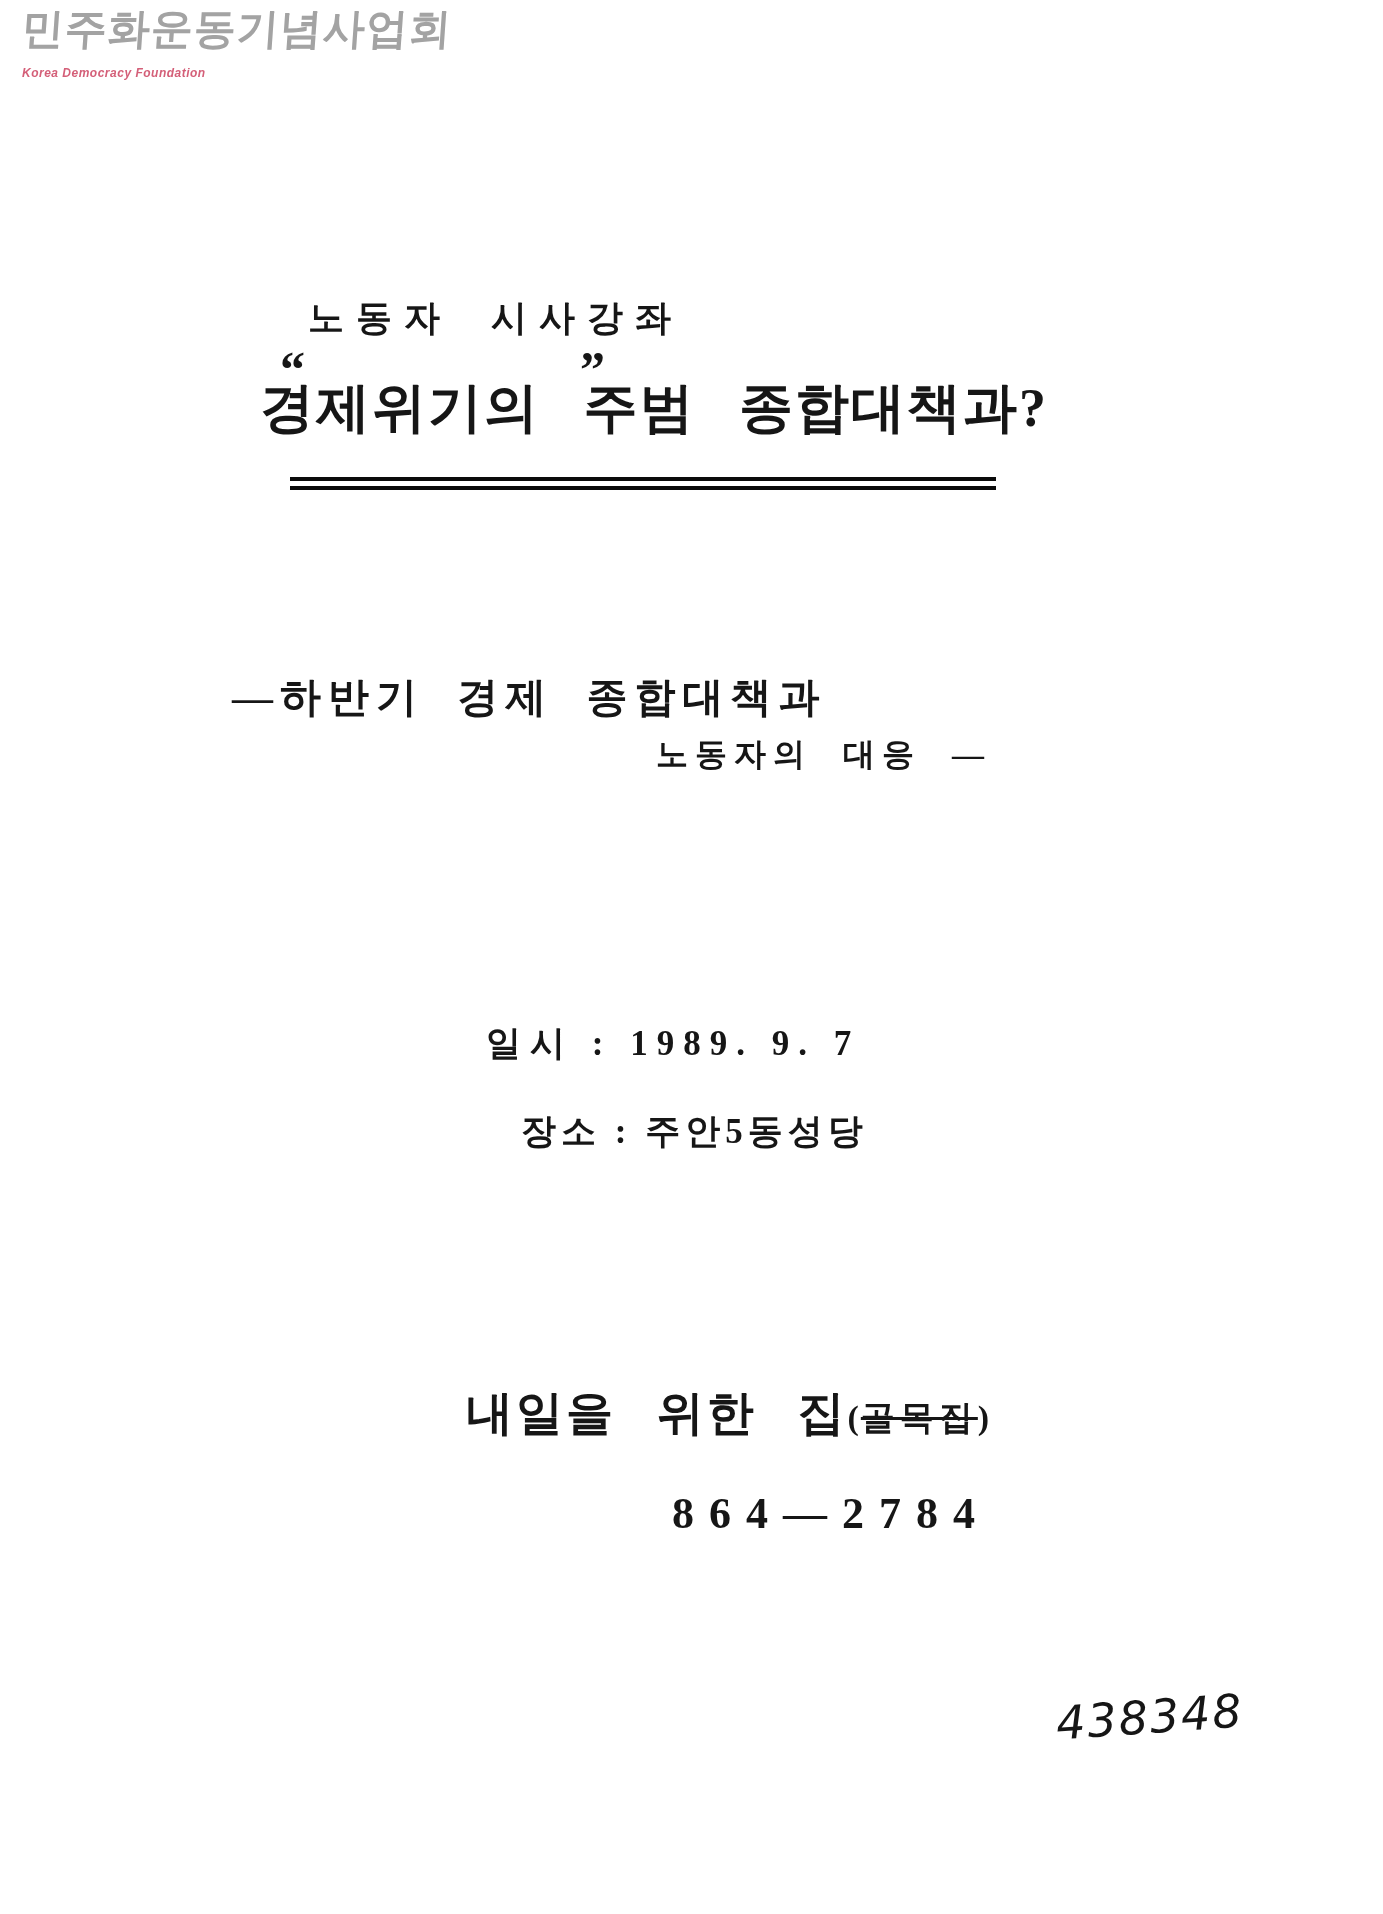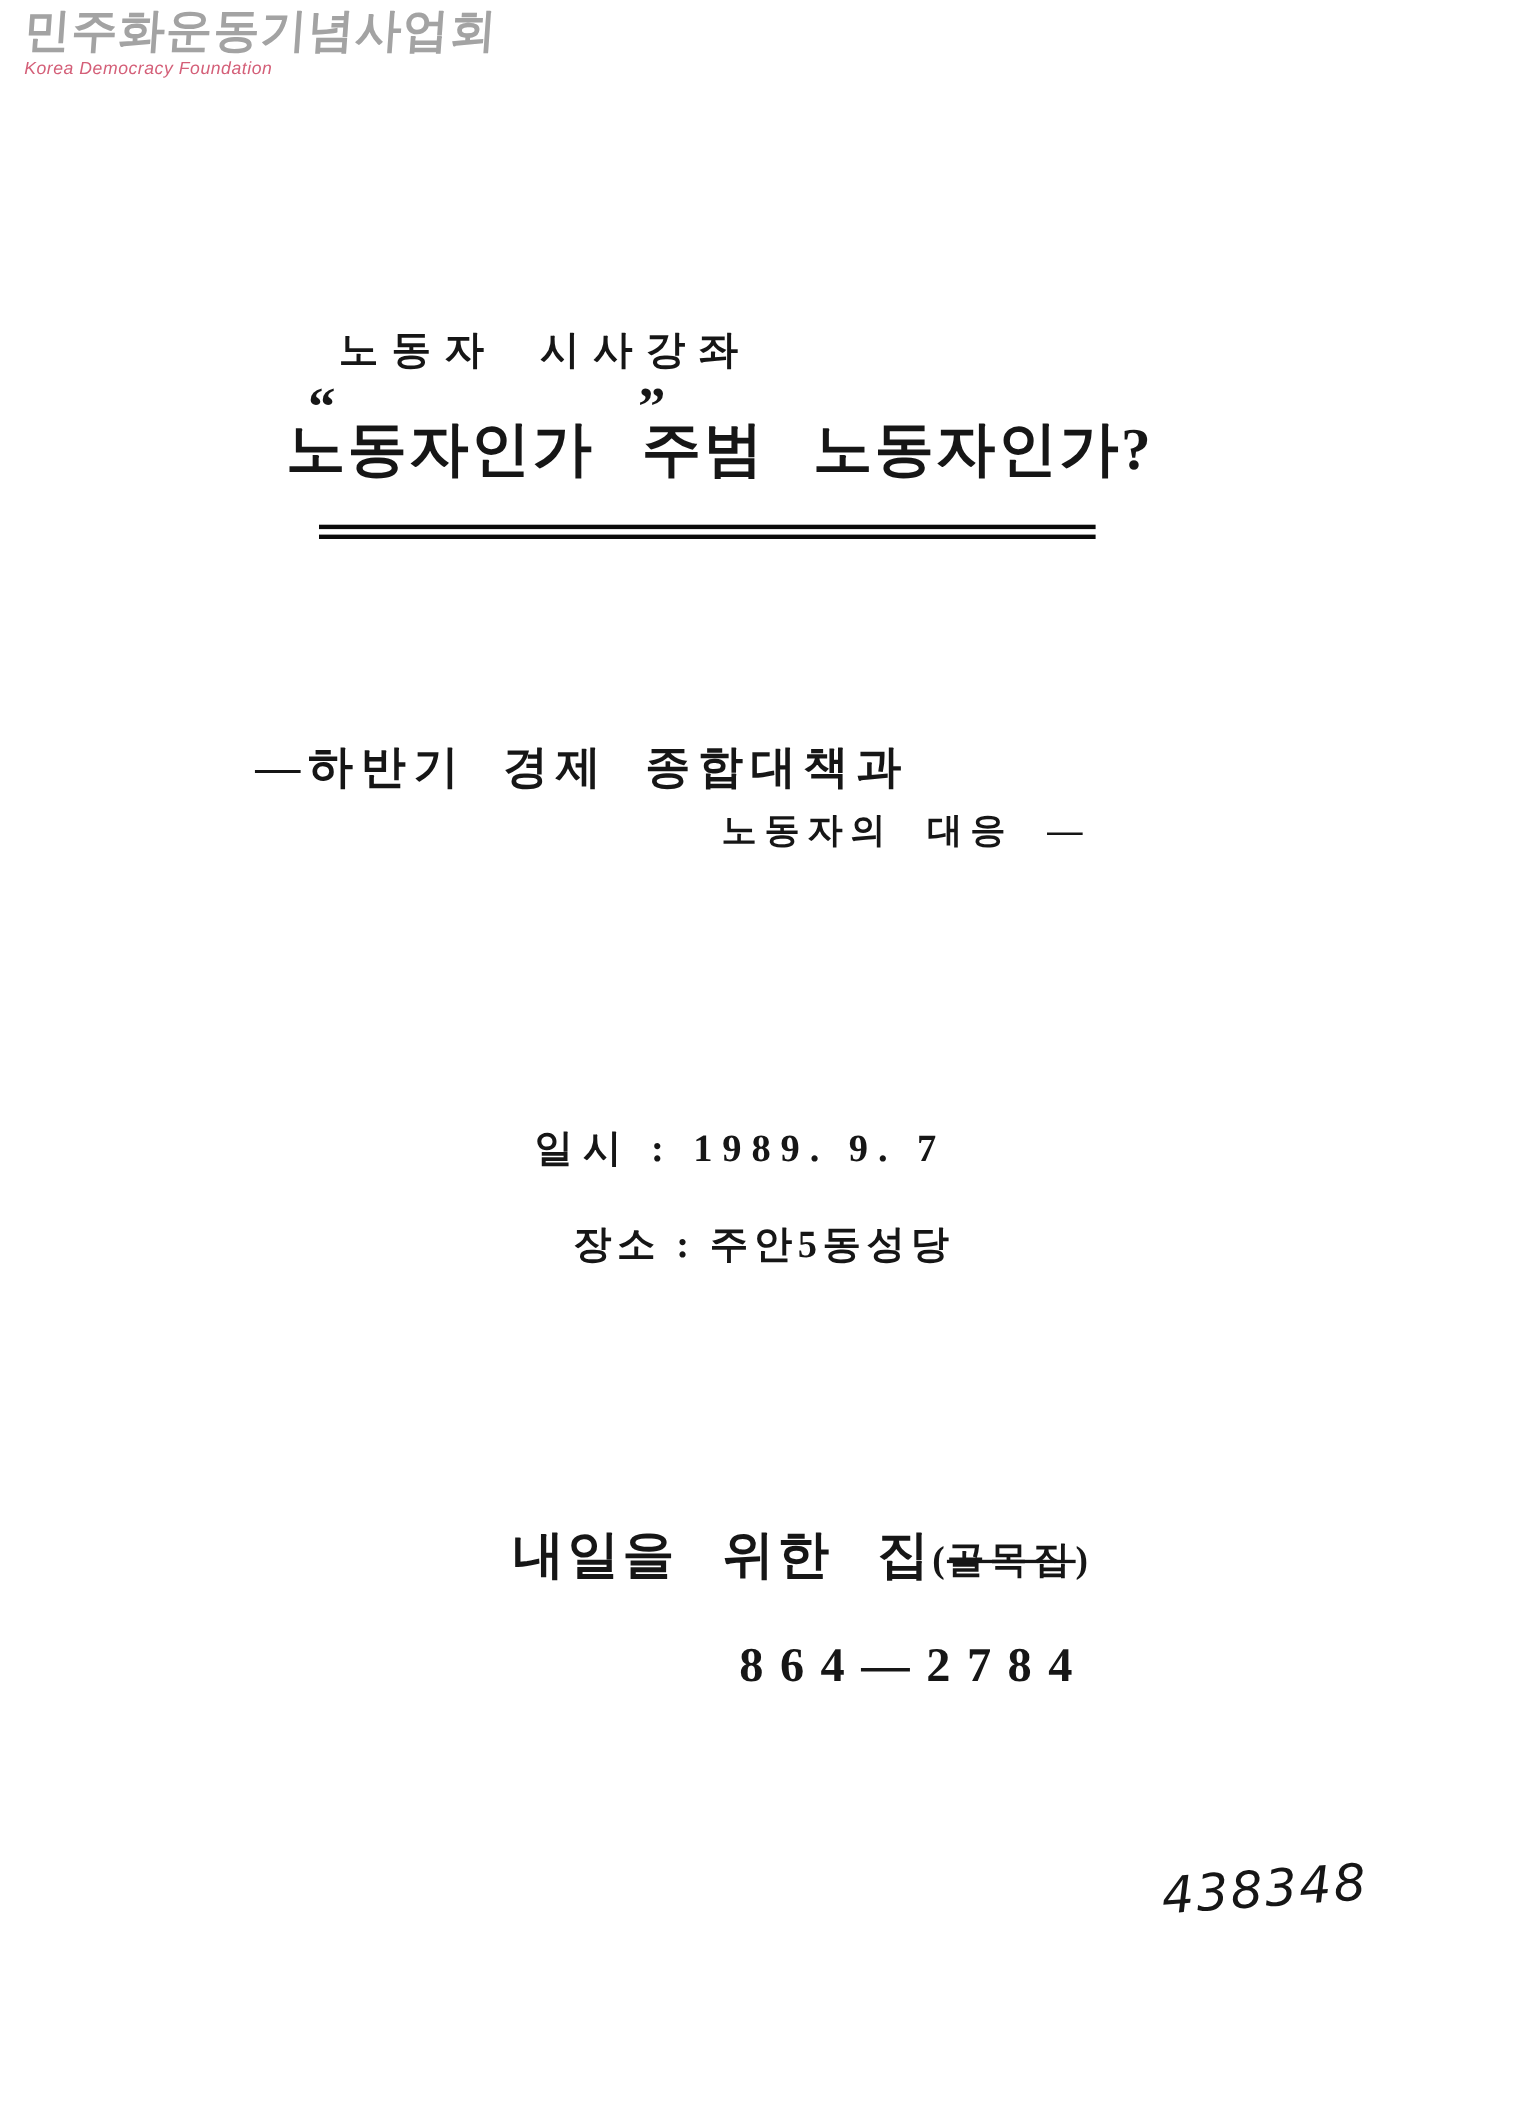--- a/index.html
+++ b/index.html
@@ -22,24 +22,24 @@
   .logo-kr {
     font-family: "Liberation Serif", "DejaVu Serif", serif;
     font-weight: bold;
     font-size: 42px;
     line-height: 1.1;
     letter-spacing: 1px;
     transform: skewX(-4deg);
   }
   .logo-en {
     font-family: "Liberation Sans", "DejaVu Sans", sans-serif;
-    font-weight: normal;
+    font-weight: bold;
     font-style: italic;
-    font-size: 16px;
-    margin-top: 2px;
+    font-size: 12px;
+    margin-top: 14px;
     letter-spacing: 0.5px;
   }
 
   
   .series {
     position: absolute; left: 308px; top: 294px;
     font-size: 36px; font-weight: bold;
     letter-spacing: 12px; word-spacing: 18px;
     white-space: nowrap;
   }
@@ -125,21 +125,21 @@
     <div class="logo-en" style="color: rgb(212, 95, 120);">Korea Democracy Foundation</div>
   </header>
 
   <main>
 
     <div class="series">노동자 시사강좌</div>
 
     <span class="quote open">“</span>
     <span class="quote close">”</span>
 
-    <h1 class="title">노동자인가 주범 노동자인가?</h1>
+    <h1 class="title">경제위기의 주범 종합대책과?</h1>
 
     <div class="title-rule"></div>
 
     <div class="subtitle-1">—하반기 경제 종합대책과</div>
     <div class="subtitle-2">노동자의 대응 —</div>
 
     <div class="meta-date">일시 : 1989. 9. 7</div>
     <div class="meta-venue">장소 : 주안5동성당</div>
 
     <div class="host-line">

